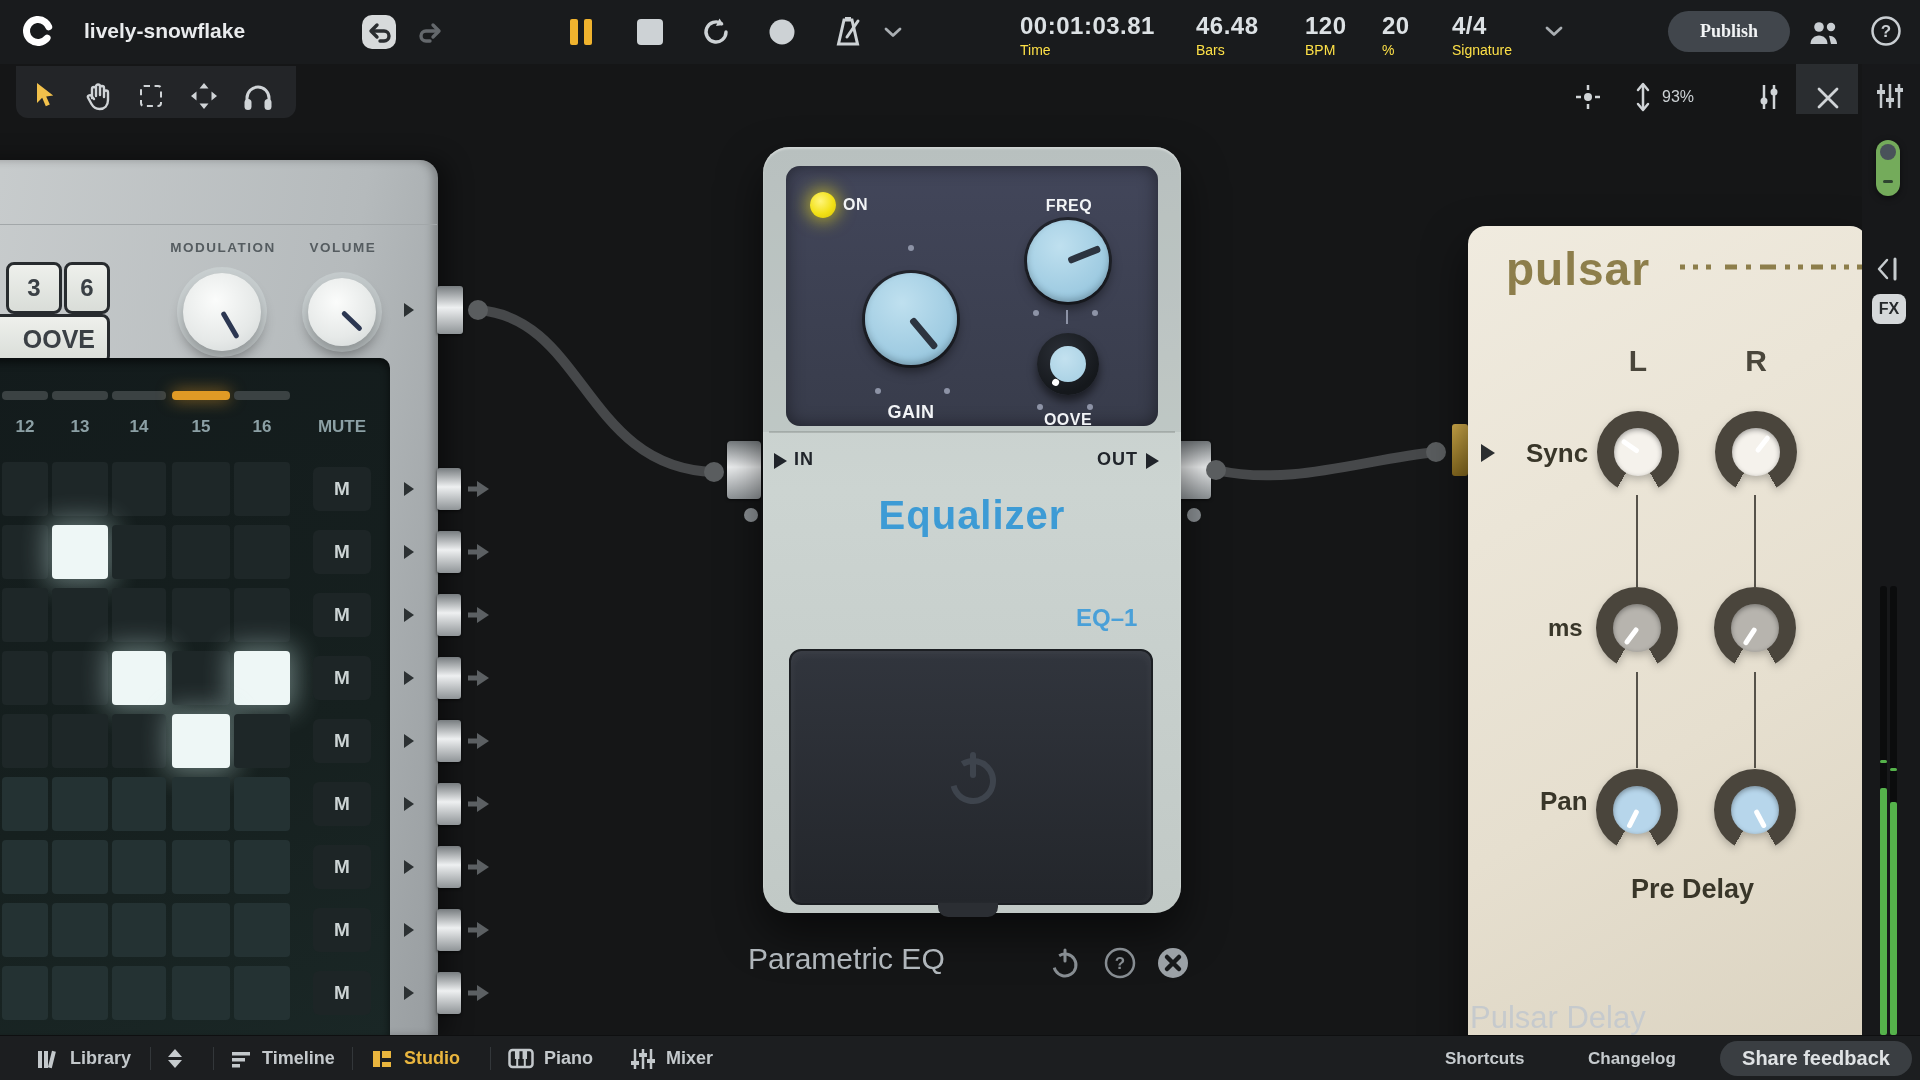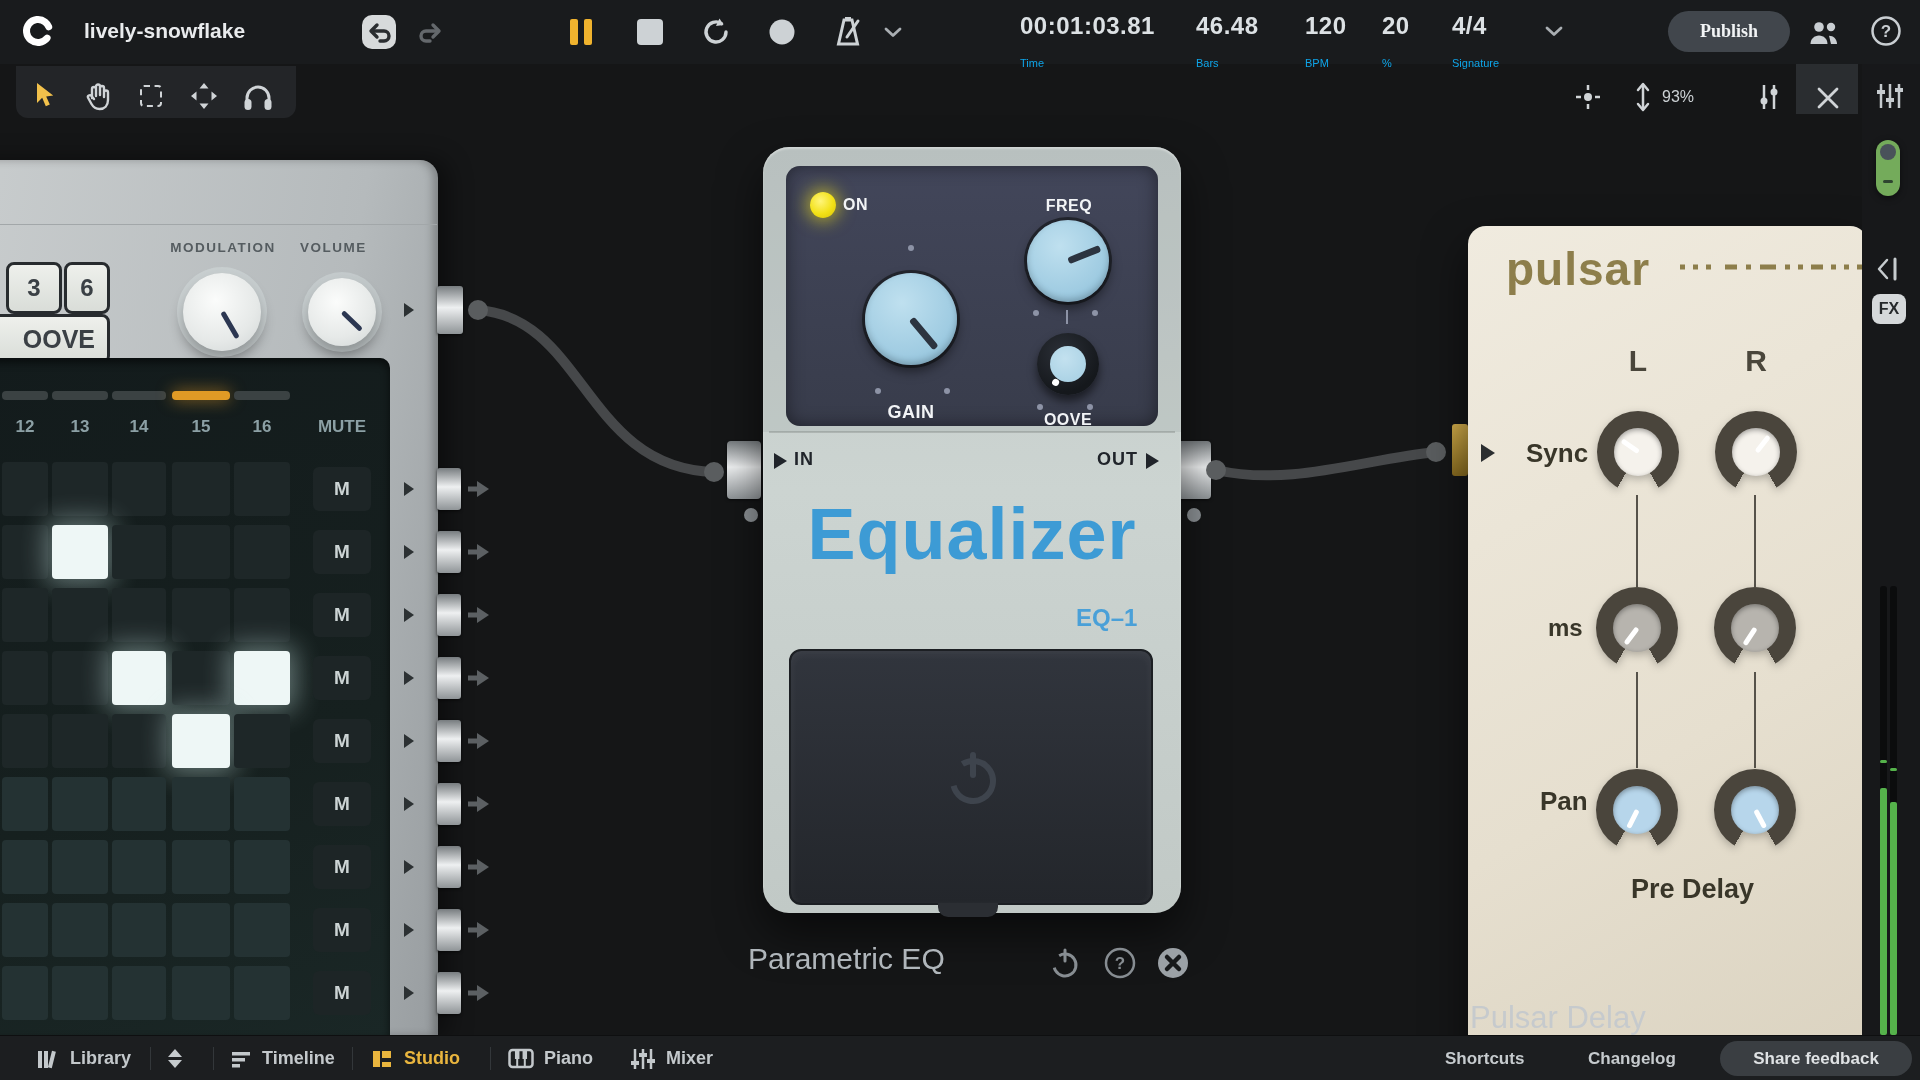--- a/index.html
+++ b/index.html
@@ -6,21 +6,21 @@
   html,body{background:#0e0f10}
   .stage{position:relative;width:1920px;height:1080px;overflow:hidden;background:#151617;
          font-family:"Liberation Sans",sans-serif;color:#dfe3e6}
   .abs{position:absolute}
   
   .topbar{position:absolute;left:0;top:0;width:1920px;height:64px;background:#191b1d;z-index:20}
   .proj-title{position:absolute;left:84px;top:19px;font-size:21px;font-weight:600;color:#e9ebed}
   .ticon{position:absolute;cursor:pointer}
   .stat{position:absolute;top:12px}
   .stat .v{display:block;font-size:24px;font-weight:700;color:#dce1e4;letter-spacing:.5px}
-  .stat .l{display:block;font-size:11px;color:#0ea5e9;margin-top:17px}
+  .stat .l{display:block;font-size:14px;color:#fde047;margin-top:2px}
   .publish{position:absolute;left:1668px;top:11px;width:122px;height:41px;border-radius:21px;
            background:#41464c;color:#f2f4f5;font-size:18px;font-weight:700;border:none;
            display:flex;align-items:center;justify-content:center;cursor:pointer}
   
   .toolgroup{position:absolute;left:16px;top:66px;width:280px;height:52px;background:#232528;
              border-radius:0 0 12px 12px;z-index:15}
   .marquee{position:absolute;width:22px;height:22px;border:2px dashed #d0d4d7;border-radius:4px}
   .ztext{position:absolute;font-size:16px;font-weight:400;color:#ccd1d4}
   .xtile{position:absolute;left:1796px;top:64px;width:62px;height:50px;background:#2a2d30;z-index:15}
   
@@ -59,21 +59,21 @@
   
   .footer{position:absolute;left:0;top:1035px;width:1920px;height:45px;background:#1c1e20;
           border-top:1px solid #0e0f10;z-index:30}
   .ftab{position:absolute;top:0;height:45px;display:flex;align-items:center;gap:10px;cursor:pointer;
         font-size:18px;font-weight:600;color:#c3c8cb}
   .ftab.active{color:#e9b53e}
   .fdiv{position:absolute;top:11px;width:1px;height:23px;background:#33373a}
   .flink{position:absolute;top:0;height:45px;display:flex;align-items:center;font-size:17px;
          font-weight:600;color:#c6cbce;cursor:pointer}
   .fpill{position:absolute;left:1720px;top:5px;width:192px;height:35px;border-radius:18px;background:#3a3e42;
-         color:#dfe2e4;font-size:17px;font-weight:600;display:flex;align-items:center;justify-content:center;cursor:pointer}
+         color:#dfe2e4;font-size:20px;font-weight:600;display:flex;align-items:center;justify-content:center;cursor:pointer}
   .tri-up{width:0;height:0;border-left:7px solid transparent;border-right:7px solid transparent;border-bottom:8px solid #c6cbce}
   .tri-dn{width:0;height:0;border-left:7px solid transparent;border-right:7px solid transparent;border-top:8px solid #c6cbce;margin-top:3px}
 </style>
 </head>
 <body>
 
 <div class="stage">
 
   <div class="abs" style="left:-40px;top:160px;width:478px;height:876px;border-radius:0 18px 0 0;
               background:linear-gradient(100deg,#c9cdce 0%,#b5babc 65%,#989da0 100%);
@@ -82,21 +82,21 @@
 
   <button class="abs" style="left:6px;top:262px;width:56px;height:52px;background:linear-gradient(#eef0ec,#d9ddd8);
                  border:3px solid #272b2e;border-radius:8px;font-size:24px;font-weight:700;color:#3a4045;font-family:inherit">3</button>
   <button class="abs" style="left:64px;top:262px;width:46px;height:52px;background:linear-gradient(#eef0ec,#d9ddd8);
                  border:3px solid #272b2e;border-radius:8px;font-size:24px;font-weight:700;color:#3a4045;font-family:inherit">6</button>
   <button class="abs" style="left:-40px;top:314px;width:150px;height:50px;background:linear-gradient(#eef0ec,#d9ddd8);
                  border:3px solid #272b2e;border-radius:8px;font-size:25px;font-weight:700;color:#3a4045;
                  font-family:inherit;text-align:right;padding-right:12px">OOVE</button>
 
   <div class="abs" style="left:158px;top:240px;width:130px;text-align:center;font-size:13.5px;font-weight:700;color:#555c60;letter-spacing:1.5px">MODULATION</div>
-  <div class="abs" style="left:300px;top:240px;width:86px;font-size:13.5px;font-weight:700;color:#555c60;letter-spacing:1.5px">VOLUME</div>
+  <div class="abs" style="left:300px;top:240px;width:86px;text-align:center;font-size:13.5px;font-weight:700;color:#555c60;letter-spacing:1.5px">VOLUME</div>
 
   <div class="knob" style="left:183px;top:273px;width:78px;height:78px;
               background:radial-gradient(circle at 42% 35%,#fbfcfb,#e6e9e8 60%,#cfd4d4);
               box-shadow:0 0 0 6px rgba(235,245,245,.28),0 9px 14px rgba(0,0,0,.4)">
     <div class="ptr" style="left: 36.5px; top: 9px; width: 5px; height: 30px; background: rgb(44, 55, 82); transform-origin: 2.5px 30px; transform: rotate(150deg);"></div>
   </div>
   <div class="knob" style="left:308px;top:278px;width:68px;height:68px;
               background:radial-gradient(circle at 42% 35%,#fbfcfb,#e6e9e8 60%,#cfd4d4);
               box-shadow:0 0 0 6px rgba(235,245,245,.28),0 9px 14px rgba(0,0,0,.4)">
     <div class="ptr" style="left: 31.5px; top: 8px; width: 5px; height: 26px; background: rgb(44, 55, 82); transform-origin: 2.5px 26px; transform: rotate(134deg);"></div>
@@ -289,21 +289,21 @@
       <div class="eqlabel" style="left:245px;top:245px;width:74px;font-size:16px">OOVE</div>
     </div>
 
     <div class="abs" style="left:11px;top:306px;width:0;height:0;border-left:13px solid #20242a;
                 border-top:8px solid transparent;border-bottom:8px solid transparent"></div>
     <div class="abs" style="left:31px;top:302px;font-size:18px;font-weight:800;color:#20242a;letter-spacing:1px">IN</div>
     <div class="abs" style="left:334px;top:302px;font-size:18px;font-weight:800;color:#20242a;letter-spacing:1px">OUT</div>
     <div class="abs" style="left:383px;top:306px;width:0;height:0;border-left:13px solid #20242a;
                 border-top:8px solid transparent;border-bottom:8px solid transparent"></div>
 
-    <div class="abs" style="left:0;top:346px;width:418px;text-align:center;font-size:72px;font-weight:800;
+    <div class="abs" style="left:0;top:346px;width:418px;text-align:center;font-size:40px;font-weight:800;
                 color:#3d9bd5;letter-spacing:1px">Equalizer</div>
     <div class="abs" style="left:313px;top:457px;font-size:24px;font-weight:800;color:#4aa0d8">EQ–1</div>
 
     <div class="abs" style="left:26px;top:502px;width:364px;height:256px;border-radius:12px;border:2px solid #1c1f23;
                 background:linear-gradient(180deg,#31353d,#23262b);box-shadow:inset 0 3px 10px rgba(255,255,255,.06)">
       <svg width="64" height="64" style="position:absolute;left:150px;top:96px">
         <circle cx="32" cy="34" r="20" fill="none" stroke="#3e444d" stroke-width="6" stroke-dasharray="100 26" transform="rotate(-122 32 34)"></circle>
         <line x1="32" y1="8" x2="32" y2="28" stroke="#3e444d" stroke-width="6" stroke-linecap="round"></line>
       </svg>
     </div>

